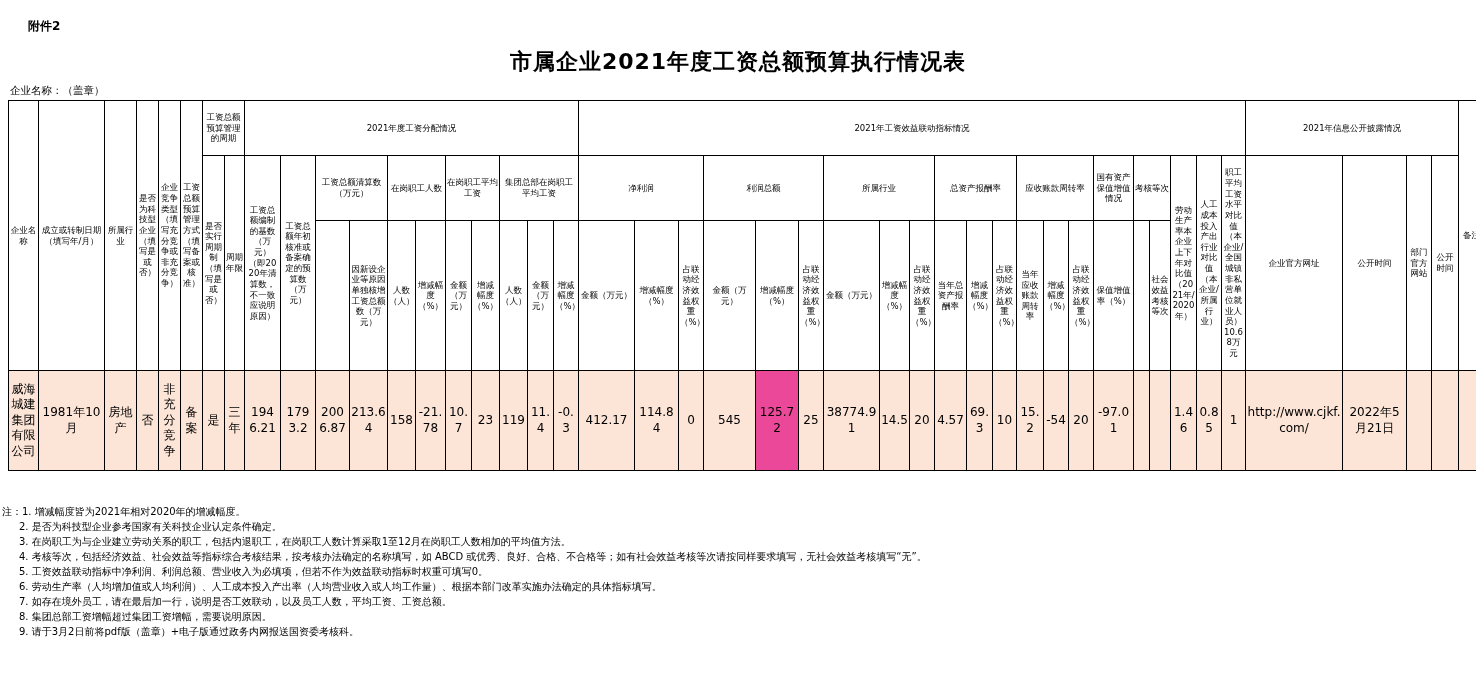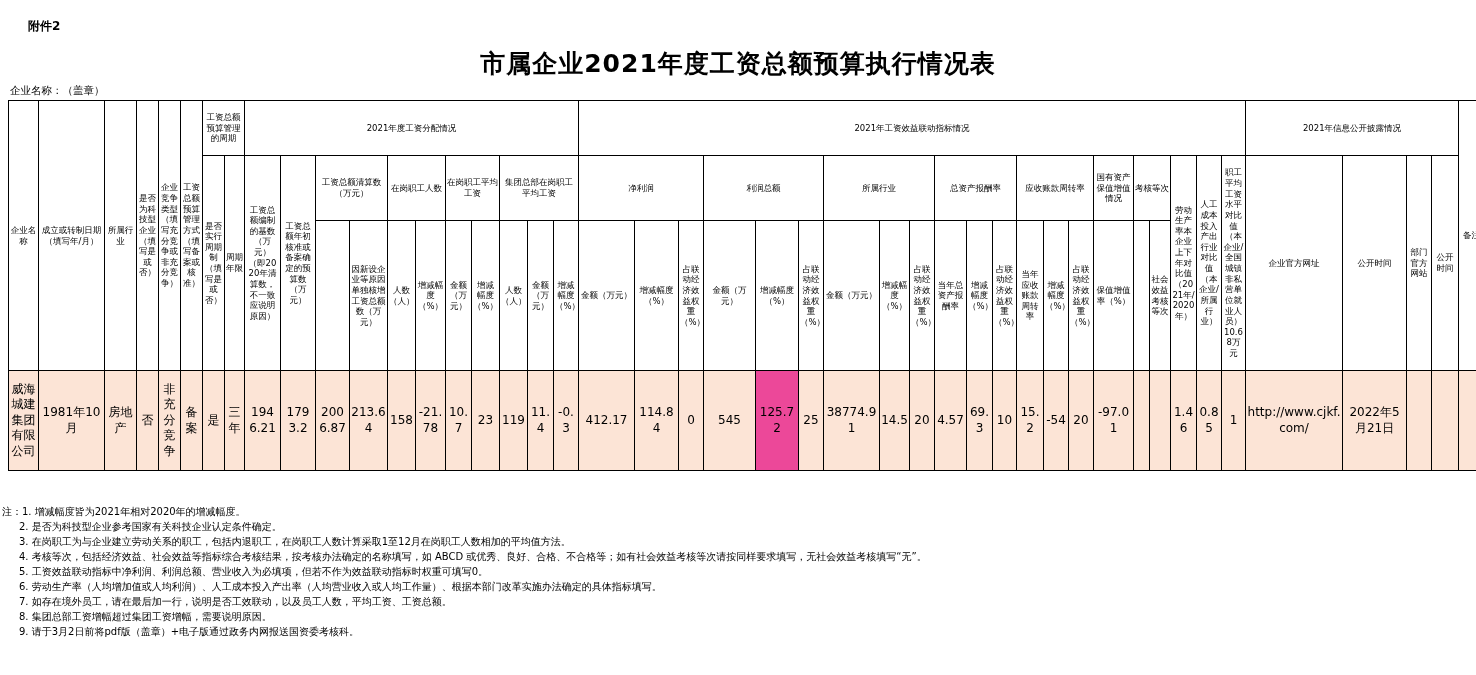--- a/index.html
+++ b/index.html
@@ -3,21 +3,21 @@
 <meta charset="utf-8">
 <style>
   html,body{margin:0;padding:0;}
   body{
     width:1476px;height:675px;background:#ffffff;color:#000;
     font-family:"DejaVu Sans","Liberation Sans",sans-serif;
     -webkit-font-smoothing:antialiased;
   }
   .sheet{position:relative;width:1476px;height:675px;overflow:hidden;border-radius:14px;}
   .attachment{position:absolute;left:28px;top:18px;font-size:12px;font-weight:bold;}
-  .title{position:absolute;left:0;right:0;top:47px;text-align:center;font-size:25px;font-weight:bold;letter-spacing:1px;}
+  .title{position:absolute;left:0;right:0;top:47px;text-align:center;font-size:22px;font-weight:bold;letter-spacing:1px;}
   .company{position:absolute;left:10px;top:84px;font-size:10.5px;}
   table.main{
     position:absolute;left:8px;top:100px;width:1459px;
     border-collapse:collapse;table-layout:fixed;
   }
   table.main th, table.main td{
     border:1px solid #000;padding:0 1px;margin:0;
     text-align:center;vertical-align:middle;
     font-weight:normal;overflow:hidden;word-break:break-all;
   }

